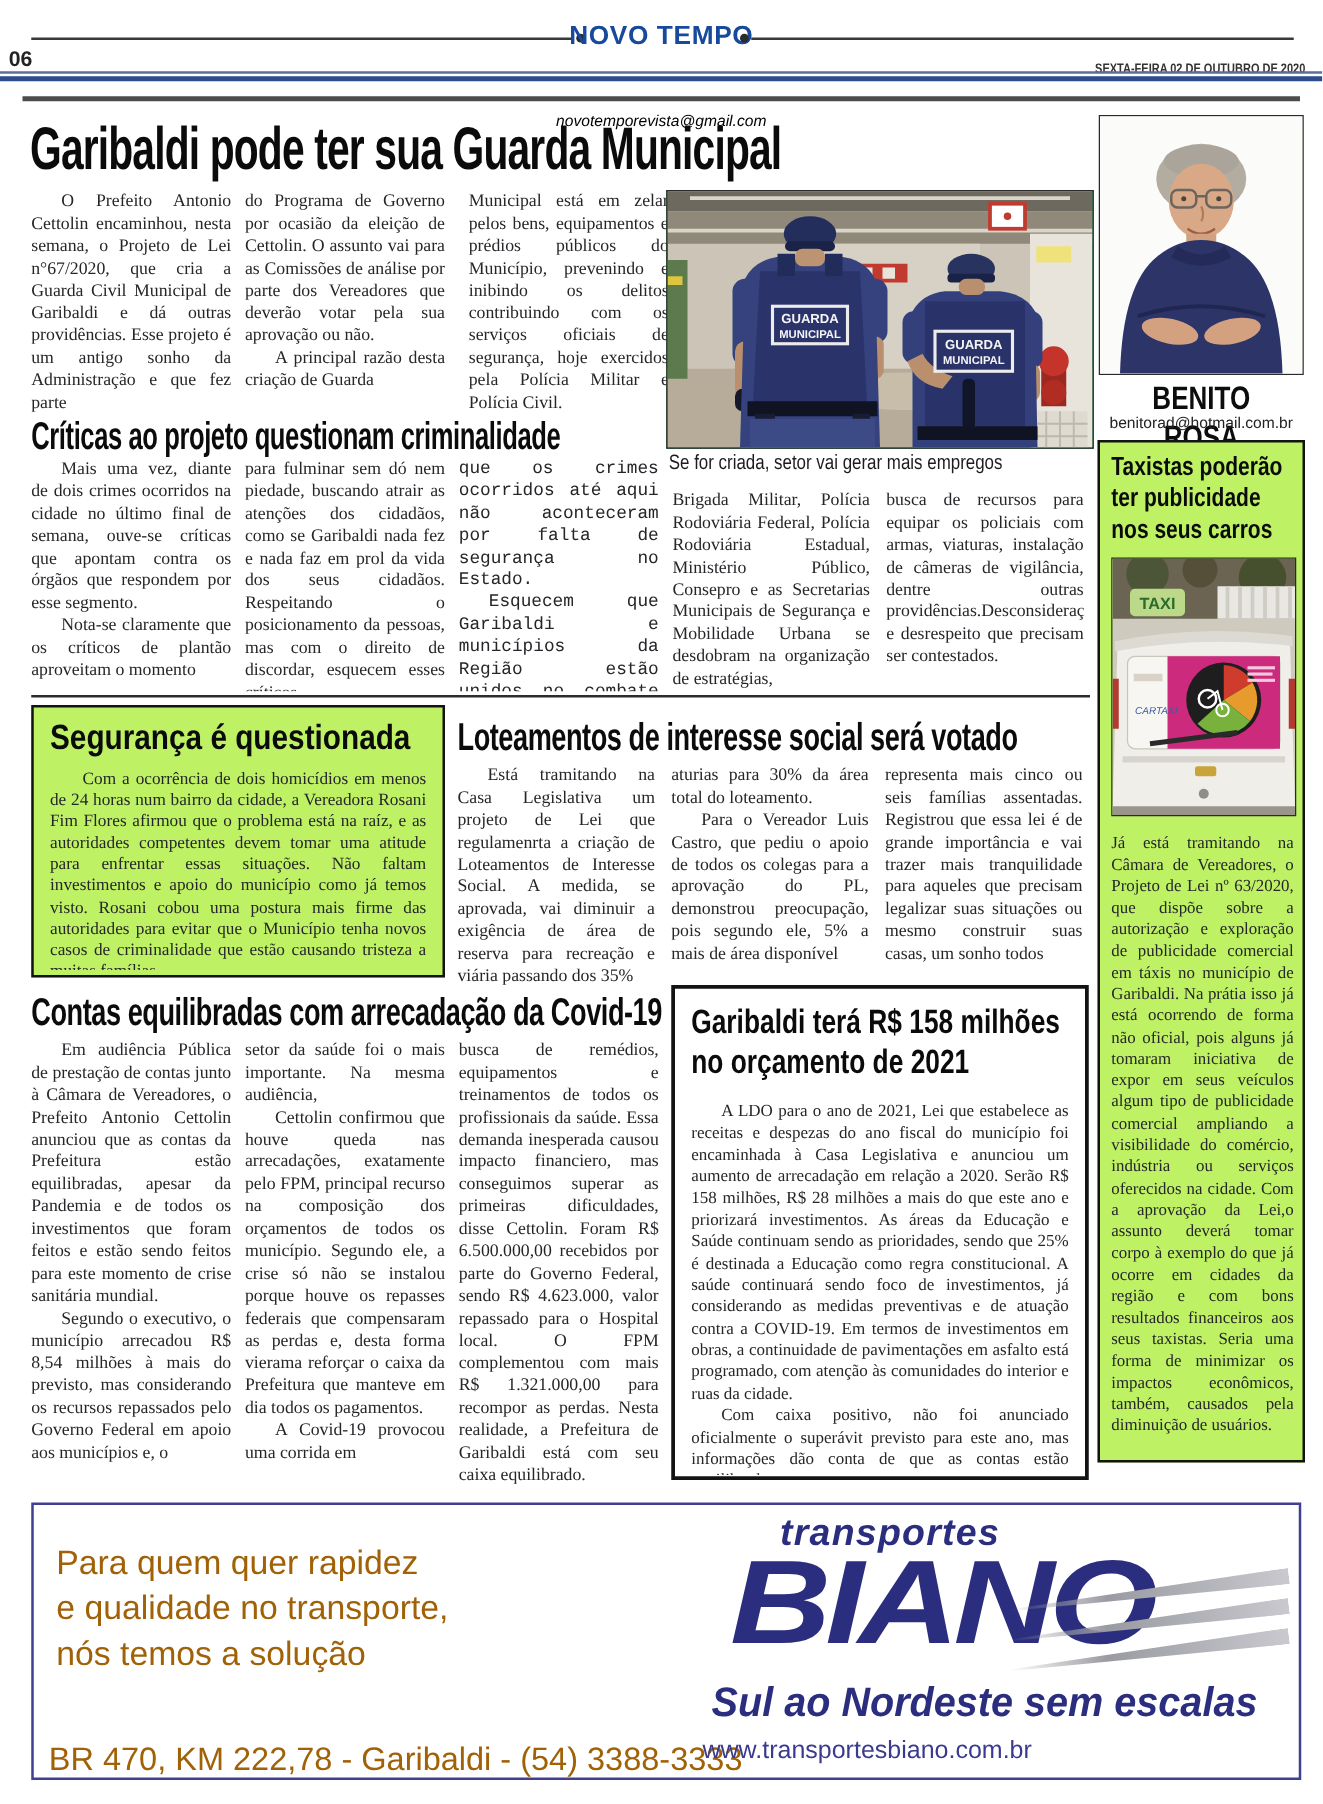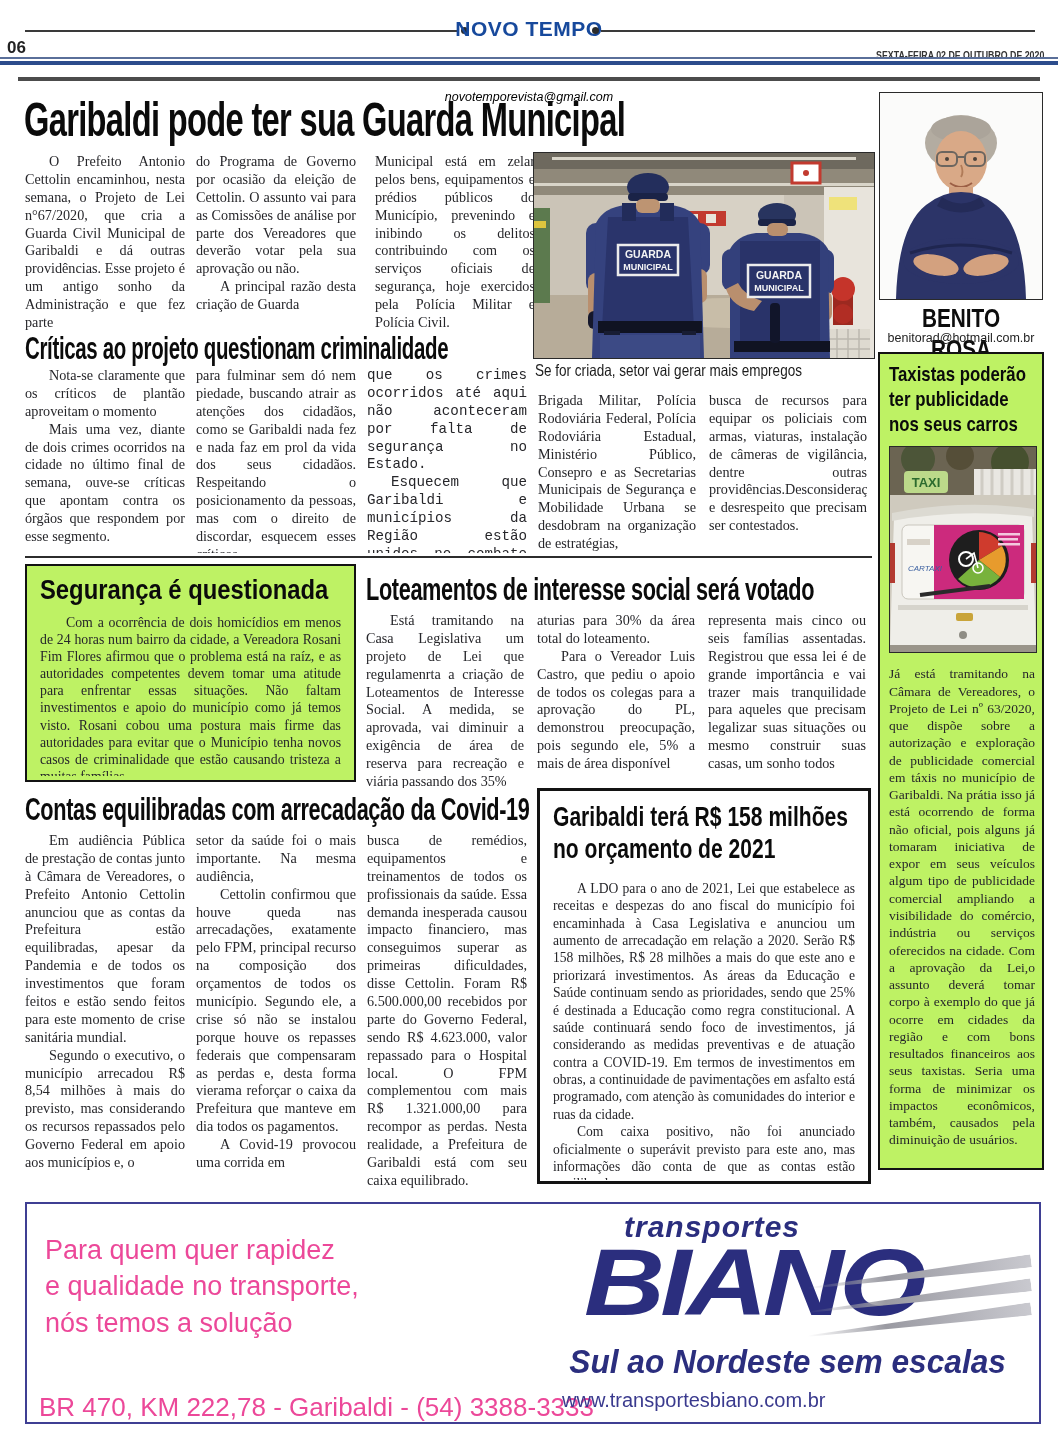--- a/index.html
+++ b/index.html
@@ -13,21 +13,21 @@
               font-family:"Liberation Serif", serif; font-size:14.2px; line-height:1.26;
               color:#26262a; overflow:hidden; }
   .serifcol p { margin:0; }
   p.ind { text-indent:24px; }
   
   .hl { position:absolute; font-weight:bold; color:#0b0b0b; white-space:nowrap;
         transform-origin:0 0; letter-spacing:-0.5px; }
   .box { position:absolute; border:2px solid #131313; background:#bef264; box-sizing:border-box; }
   .photo { position:absolute; border:1px solid #2a2a2a; overflow:hidden; background:#15803d; }
   svg { display:block; }
-  .adtxt { color:#ec4899; }
+  .adtxt { color:#a16207; }
   .navy { color:#2b2e7e; }
   .swoosh { position:absolute; height:13px;
             background:linear-gradient(90deg, rgba(150,150,155,0) 0%, #9a9aa2 35%, #c9c9cf 100%);
             clip-path:polygon(0 45%, 100% 0, 100% 100%, 0 55%); transform:rotate(-7deg); }
 </style>
 </head>
 <body>
 
 <div class="page">
 
@@ -126,22 +126,22 @@
     </svg>
   </div>
   <div class="abs" style="left:535px;top:361px;">
     <span style="display:inline-block;transform:scaleX(0.82);transform-origin:0 50%;font-size:16.5px;color:#1c1c1c;white-space:nowrap;">Se for criada, setor vai gerar mais empregos</span>
   </div>
 
   <div class="hl" style="left:25px;top:331px;font-size:31px;transform:scaleX(0.66);">
     <span>Críticas ao projeto questionam criminalidade</span>
   </div>
   <div class="serifcol" style="left:25px;top:367px;height:186px;">
+    <p class="ind">Mais uma vez, diante de dois crimes ocorridos na cidade no último final de semana, ouve-se críticas que apontam contra os órgãos que respondem por esse segmento.</p>
     <p class="ind">Nota-se claramente que os críticos de plantão aproveitam o momento</p>
-    <p class="ind">Mais uma vez, diante de dois crimes ocorridos na cidade no último final de semana, ouve-se críticas que apontam contra os órgãos que respondem por esse segmento.</p>
   </div>
   <div class="serifcol" style="left:196px;top:367px;height:186px;">
     <p>para fulminar sem dó nem piedade, buscando atrair as atenções dos cidadãos, como se Garibaldi nada fez e nada faz em prol da vida dos seus cidadãos. Respeitando o posicionamento da pessoas, mas com o direito de discordar, esquecem esses críticos</p>
   </div>
   <div class="serifcol" style="left:367px;top:367px;height:186px;font-family:Liberation Mono, monospace;">
     <p>que os crimes ocorridos até aqui não aconteceram por falta de segurança no Estado.</p>
     <p class="ind">Esquecem que Garibaldi e municípios da Região estão unidos no combate ao crime e são cidades exemplos no controle da segurança. Polícia Civil,</p>
   </div>
   <div class="serifcol" style="left:538px;top:392px;width:158px;height:160px;">
     <p>Brigada Militar, Polícia Rodoviária Federal, Polícia Rodoviária Estadual, Ministério Público, Consepro e as Secretarias Municipais de Segurança e Mobilidade Urbana se desdobram na organização de estratégias,</p>

